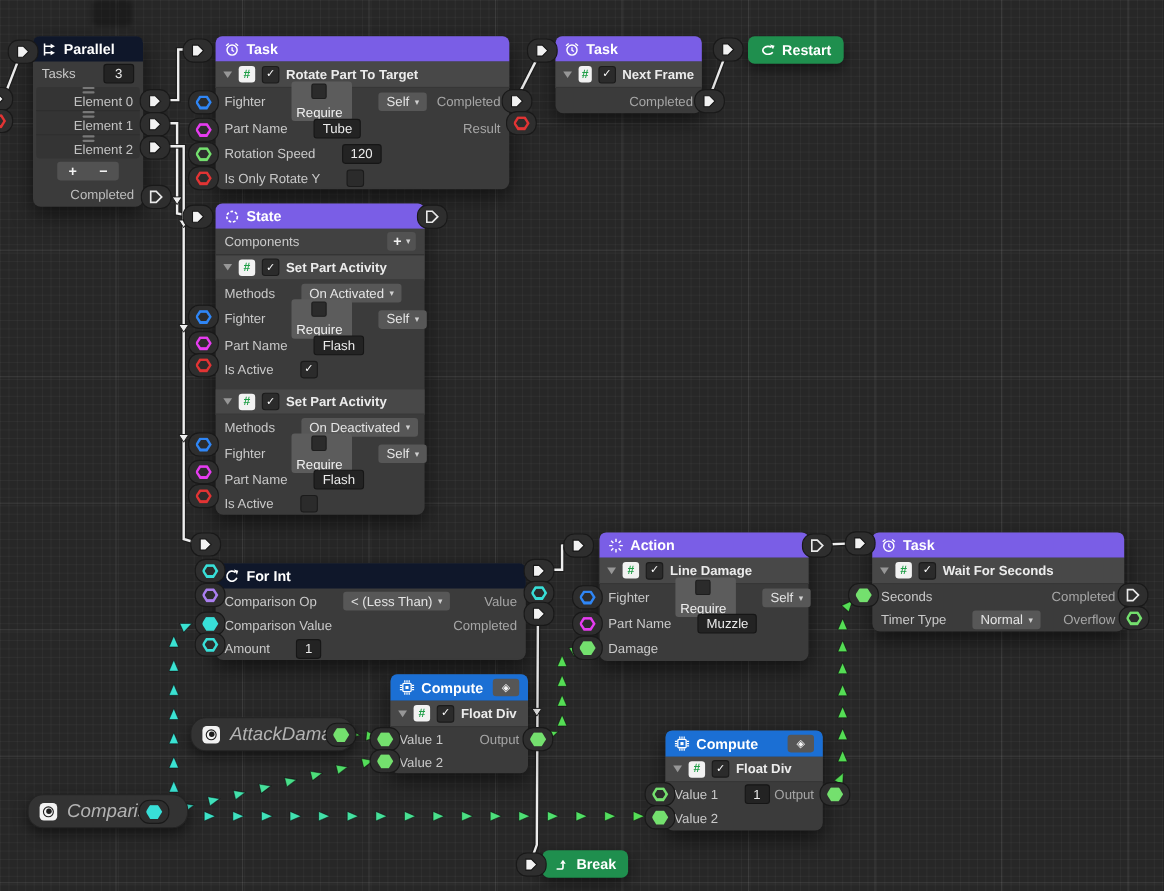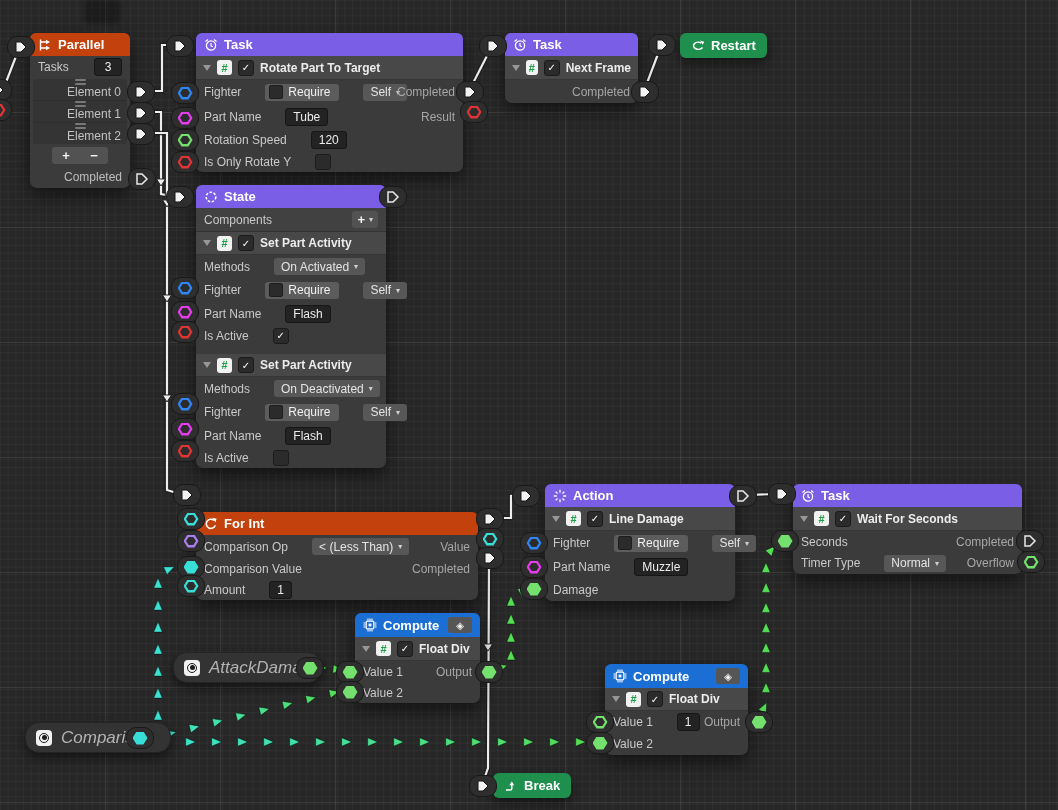--- a/index.html
+++ b/index.html
@@ -11,21 +11,21 @@
       linear-gradient(rgba(255,255,255,0.035) 1px, transparent 1px),
       linear-gradient(90deg, rgba(255,255,255,0.035) 1px, transparent 1px);
     background-size:115px 115px,115px 115px,7.67px 7.67px,7.67px 7.67px;
     background-position:-10px -3px,-10px -3px,0 0,0 0;
     font-family:"Liberation Sans","DejaVu Sans",sans-serif;}
   #wires{position:absolute;left:0;top:0;z-index:2;pointer-events:none;}
   .node{position:absolute;background:#3b3b3b;border-radius:7px;z-index:4;font-size:12px;color:#c9c9c9;
     box-shadow:0 7px 18px rgba(0,0,0,.55);}
   .nhead{height:23px;border-radius:6px 6px 0 0;display:flex;align-items:center;gap:6px;padding:0 8px;
     color:#fff;font-weight:bold;font-size:13px;}
-  .purple{background:#7a5ee6}.greenh{background:#c2410c}.blueh{background:#1b6fd4}
+  .purple{background:#7a5ee6}.greenh{background:#0f172a}.blueh{background:#1b6fd4}
   .pill{position:absolute;height:25px;border-radius:6px;display:flex;align-items:center;gap:6px;padding:0 11px;
     font-weight:bold;color:#fff;font-size:13px;z-index:4;box-shadow:0 5px 12px rgba(0,0,0,.5);}
   .vpill{position:absolute;background:#333;border:1px solid #242424;border-radius:14px;display:flex;align-items:center;
     gap:9px;padding:0 10px;color:#b3b3b3;font-size:17px;z-index:4;height:29px;box-shadow:0 5px 12px rgba(0,0,0,.5);font-style:italic;}
   .nicon{display:flex;align-items:center;}
   .sub{height:23px;background:#484848;display:flex;align-items:center;gap:6px;padding:0 7px;
     color:#ececec;font-weight:bold;border-bottom:1px solid #363636;}
   .tri{width:0;height:0;border-left:4.5px solid transparent;border-right:4.5px solid transparent;border-top:6px solid #979797;}
   .hashb{width:15px;height:15px;background:#f2f2f2;border-radius:3px;color:#1e9e46;font-weight:bold;font-size:11px;
     display:flex;align-items:center;justify-content:center;}
@@ -33,21 +33,21 @@
   .cb{width:14px;height:14px;background:#2b2b2b;border:1px solid #1b1b1b;border-radius:3px;display:flex;
     align-items:center;justify-content:center;color:#fff;font-size:10px;font-weight:bold;flex:none;}
   .cb.on::after{content:"✓";}
   .row{display:flex;align-items:center;gap:24px;padding:0 8px;position:relative;}
   .lab{color:#c9c9c9;white-space:nowrap;}
   .rlab{position:absolute;right:8px;color:#a6a6a6;}
   .vbox{background:#232323;border:1px solid #161616;border-radius:3px;padding:1px 7px;color:#ececec;text-align:center;}
   .dd{background:#575757;border-radius:3px;padding:1.5px 7px;color:#e4e4e4;display:flex;align-items:center;gap:5px;white-space:nowrap;}
   .car{font-size:8px;color:#d0d0d0;}
   .car::after{content:"▾";}
-  .req{background:#5c5c5c;border-radius:3px;padding:1.5px 9px 1.5px 4px;display:flex;gap:5px;align-items:center;color:#f0f0f0;}
+  .req{background:#5c5c5c;border-radius:3px;padding:1.5px 9px 1.5px 4px;display:flex;gap:5px;align-items:center;color:#f0f0f0;flex-direction:column;}
   .req .sq{width:12px;height:12px;background:#2b2b2b;border-radius:2px;border:1px solid #1d1d1d;}
   .elpanel{margin:1px 3px;background:#343434;border-radius:3px;}
   .elrow{height:21px;display:flex;align-items:center;padding:0 6px;border-bottom:1px solid #2e2e2e;flex-direction:column;}
   .elrow:last-child{border-bottom:none;}
   .elrow .ellab{margin-left:auto;color:#c2c2c2;}
   .grip{display:flex;flex-direction:column;gap:2.5px;width:11px;}
   .grip i{height:1.5px;background:#787878;border-radius:1px;}
   .pbtns{display:flex;width:56px;height:17px;background:#525252;border-radius:3px;margin:3px auto 2px;
     color:#f2f2f2;font-weight:bold;font-size:13px;}
   .pbtns span{flex:1;display:flex;align-items:center;justify-content:center;}

